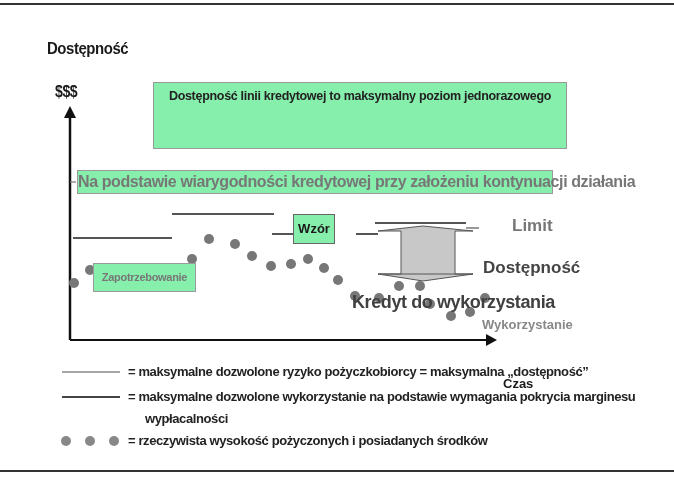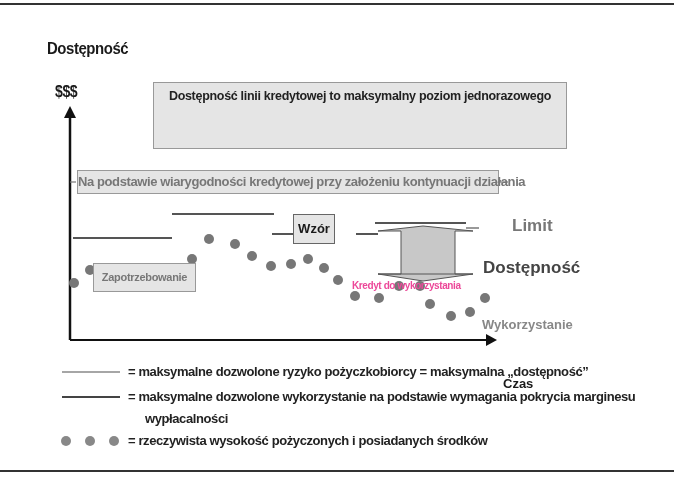--- a/index.html
+++ b/index.html
@@ -1,21 +1,21 @@
 <!DOCTYPE html>
 <html><head>
   <meta charset="utf-8">
   <style>
     html, body { margin: 0; padding: 0; background: #ffffff; }
     body { width: 674px; height: 484px; position: relative; overflow: hidden;
            font-family: "Liberation Sans", sans-serif; color: #1a1a1a; }
     .abs { position: absolute; }
     .rule { position: absolute; left: 0; width: 674px; background: #333; }
     .title { font-weight: bold; font-size: 17px; letter-spacing: -0.5px; transform: scaleX(0.88); transform-origin: left; }
-    .box { position: absolute; border: 1px solid #999; background: #e5e5e5; text-align: center; box-sizing: border-box; }
+    .box { position: absolute; border: 1px solid #999; background: #86efac; text-align: center; box-sizing: border-box; }
     .def { font-weight: bold; font-size: 12.5px; line-height: 18px; color: #222; letter-spacing: -0.3px; padding-top: 4px; }
     .lbl { font-weight: bold; white-space: nowrap; transform-origin: left; margin-top: 44px; }
     .legend-text { font-weight: bold; font-size: 13px; color: #222; letter-spacing: -0.4px; white-space: nowrap; }
     svg { position: absolute; left: 0; top: 0; }
   </style>
 </head>
 <body>
 
 <div class="rule" style="top:3px;height:2px;"></div>
 <div class="rule" style="top:470px;height:2px;"></div>
@@ -71,31 +71,31 @@
     <circle cx="66" cy="441" r="5"></circle>
     <circle cx="90" cy="441" r="5"></circle>
     <circle cx="114" cy="441" r="5"></circle>
   </g>
 </svg>
 
 <div class="box def" style="left:153px;top:82px;width:414px;height:67px;">
   <div>Dostępność linii kredytowej to maksymalny poziom jednorazowego</div>
 </div>
 
-<div class="box" style="left:77px;top:170px;width:422px;height:24px;color:#777;font-weight:bold;font-size:13px;line-height:22px;letter-spacing:-0.4px;white-space:nowrap;">
+<div class="box" style="left:77px;top:170px;width:476px;height:24px;color:#777;font-weight:bold;font-size:16px;line-height:22px;letter-spacing:-0.4px;white-space:nowrap;">
   <span>Na podstawie wiarygodności kredytowej przy założeniu kontynuacji działania</span>
 </div>
 <div class="abs lbl" style="left:512px;top:172px;font-size:17px;color:#777;">Limit</div>
 
 <div class="box" style="left:293px;top:214px;width:42px;height:30px;border-color:#666;">
   <span style="font-weight:bold;font-size:13px;line-height:28px;">Wzór</span>
 </div>
 
 <div class="abs lbl" style="left:483px;top:214px;font-size:17px;color:#444;">Dostępność</div>
-<div class="abs lbl" style="left:352px;top:236px;font-size:10px;color:#ec4899;letter-spacing:-0.4px;">Kredyt do wykorzystania</div>
+<div class="abs lbl" style="left:352px;top:248px;font-size:18px;color:#404040;letter-spacing:-0.4px;">Kredyt do wykorzystania</div>
 <div class="abs lbl" style="left:482px;top:273px;font-size:13px;color:#888;text-align:center;">Wykorzystanie</div>
 
 <div class="box" style="left:93px;top:263px;width:103px;height:29px;">
   <span style="font-weight:bold;font-size:11px;color:#777;line-height:27px;letter-spacing:-0.3px;">Zapotrzebowanie</span>
 </div>
 
 <div class="abs lbl" style="left:503px;top:332px;font-size:13px;">Czas</div>
 
 <div class="abs legend-text" style="left:128px;top:364px;">= maksymalne dozwolone ryzyko pożyczkobiorcy = maksymalna „dostępność”</div>
 <div class="abs legend-text" style="left:128px;top:389px;">= maksymalne dozwolone wykorzystanie na podstawie wymagania pokrycia marginesu</div>

